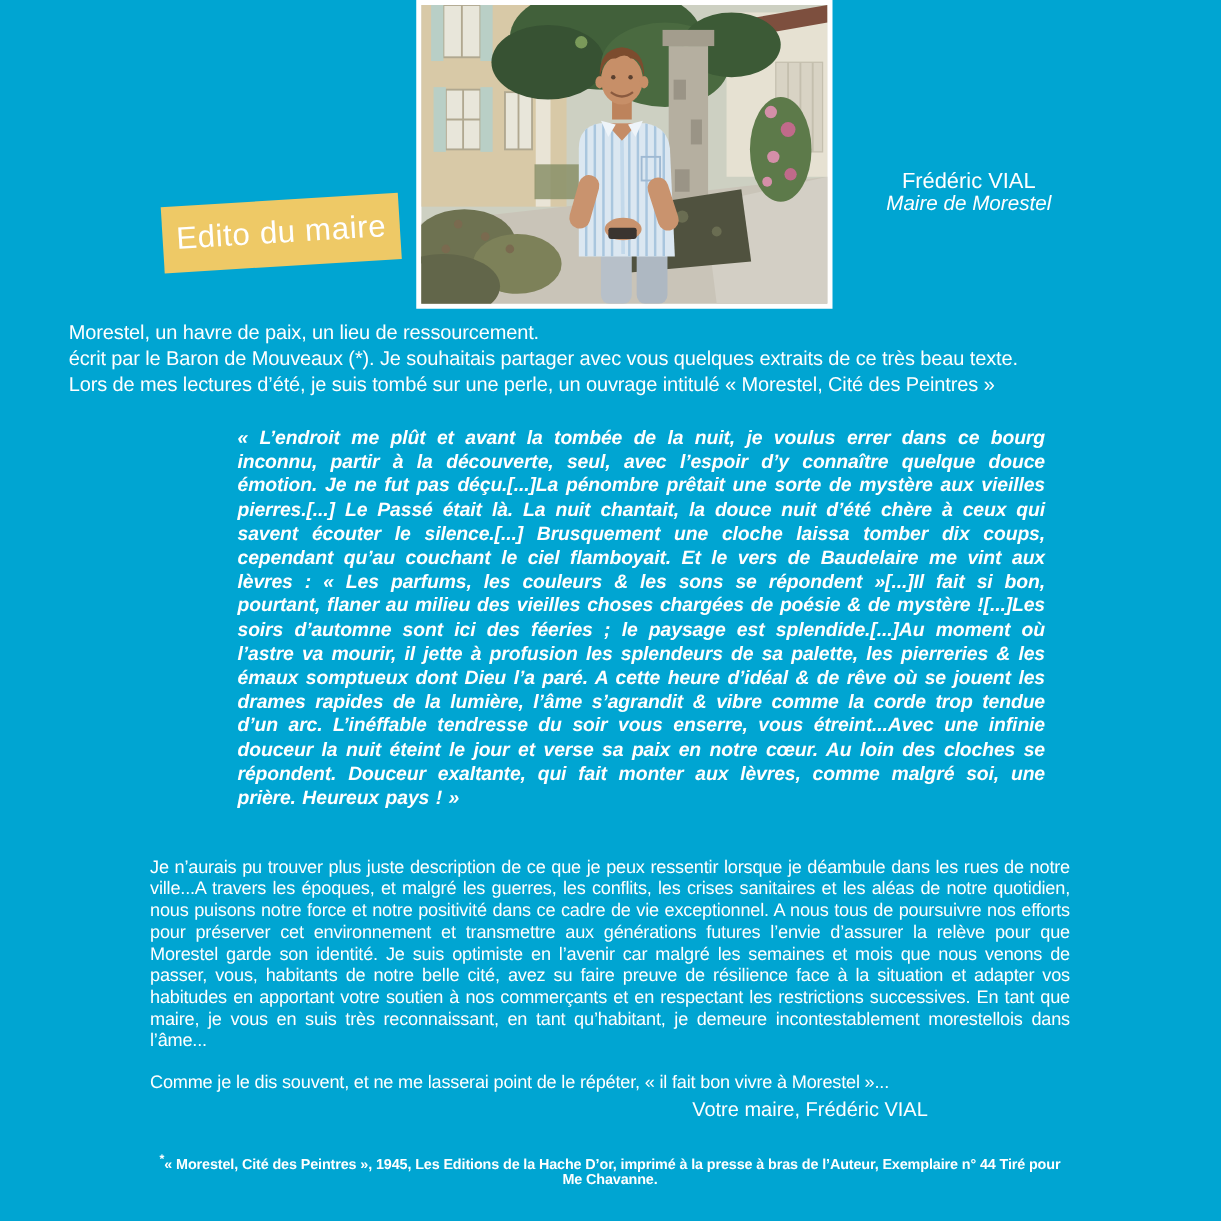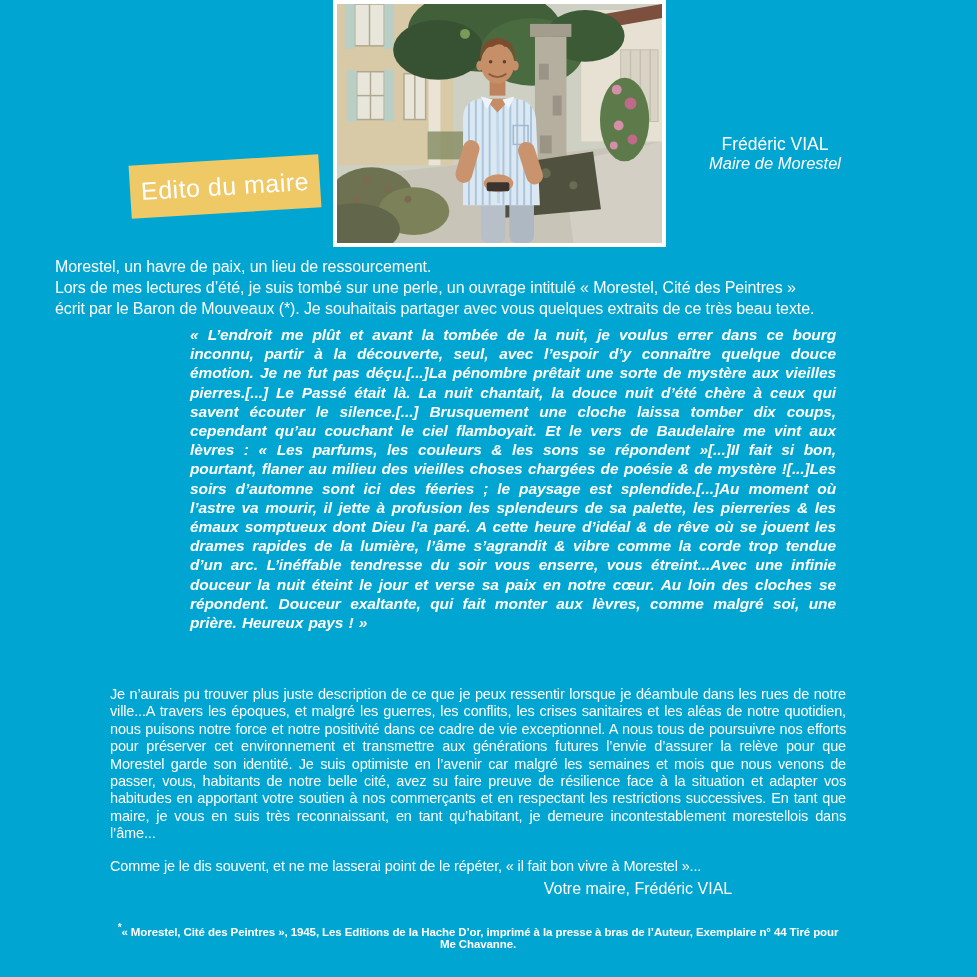--- a/index.html
+++ b/index.html
@@ -45,30 +45,30 @@
   .author-name{font-size:17.5px;line-height:19px;}
   .author-title{font-size:16.5px;font-style:italic;line-height:19px;}
   
   .intro{
     position:absolute;left:55px;top:256px;width:867px;
     font-size:16px;line-height:21px;
     letter-spacing:-0.1px;
   }
   
   .quote{
-    position:absolute;left:190px;top:325px;width:646px;
+    position:absolute;left:190px;top:341px;width:646px;
     font-style:italic;font-weight:bold;
     font-size:15.5px;line-height:19.2px;
     text-align:justify;
     letter-spacing:-0.1px;
     word-spacing:1px;
   }
   
   .lower{
-    position:absolute;left:110px;top:686px;width:736px;
+    position:absolute;left:120px;top:686px;width:736px;
   }
   .body-text{
     font-size:14.5px;line-height:17.4px;
     text-align:justify;
     letter-spacing:-0.15px;
     margin:0;
   }
   .closing{
     margin-top:15px;
     text-align:left;
@@ -210,22 +210,22 @@
     <span>Edito du maire</span>
   </div>
 
   <div class="author">
     <div class="author-name">Frédéric VIAL</div>
     <div class="author-title">Maire de Morestel</div>
   </div>
 
   <div class="intro">
     <div>Morestel, un havre de paix, un lieu de ressourcement.</div>
+    <div>écrit par le Baron de Mouveaux (*). Je souhaitais partager avec vous quelques extraits de ce très beau texte.</div>
     <div>Lors de mes lectures d’été, je suis tombé sur une perle, un ouvrage intitulé « Morestel, Cité des Peintres »</div>
-    <div>écrit par le Baron de Mouveaux (*). Je souhaitais partager avec vous quelques extraits de ce très beau texte.</div>
   </div>
 
   <div class="quote">« L’endroit me plût et avant la tombée de la nuit, je voulus errer dans ce bourg inconnu, partir à la découverte, seul, avec l’espoir d’y connaître quelque douce émotion. Je ne fut pas déçu.[...]La pénombre prêtait une sorte de mystère aux vieilles pierres.[...] Le Passé était là. La nuit chantait, la douce nuit d’été chère à ceux qui savent écouter le silence.[...] Brusquement une cloche laissa tomber dix coups, cependant qu’au couchant le ciel flamboyait. Et le vers de Baudelaire me vint aux lèvres : « Les parfums, les couleurs &amp; les sons se répondent »[...]Il fait si bon, pourtant, flaner au milieu des vieilles choses chargées de poésie &amp; de mystère ![...]Les soirs d’automne sont ici des féeries ; le paysage est splendide.[...]Au moment où l’astre va mourir, il jette à profusion les splendeurs de sa palette, les pierreries &amp; les émaux somptueux dont Dieu l’a paré. A cette heure d’idéal &amp; de rêve où se jouent les drames rapides de la lumière, l’âme s’agrandit &amp; vibre comme la corde trop tendue d’un arc. L’inéffable tendresse du soir vous enserre, vous étreint...Avec une infinie douceur la nuit éteint le jour et verse sa paix en notre cœur. Au loin des cloches se répondent. Douceur exaltante, qui fait monter aux lèvres, comme malgré soi, une prière. Heureux pays ! »</div>
 
   <div class="lower">
     <p class="body-text">Je n’aurais pu trouver plus juste description de ce que je peux ressentir lorsque je déambule dans les rues de notre ville...A travers les époques, et malgré les guerres, les conflits, les crises sanitaires et les aléas de notre quotidien, nous puisons notre force et notre positivité dans ce cadre de vie exceptionnel. A nous tous de poursuivre nos efforts pour préserver cet environnement et transmettre aux générations futures l’envie d’assurer la relève pour que Morestel garde son identité. Je suis optimiste en l’avenir car malgré les semaines et mois que nous venons de passer, vous, habitants de notre belle cité, avez su faire preuve de résilience face à la situation et adapter vos habitudes en apportant votre soutien à nos commerçants et en respectant les restrictions successives. En tant que maire, je vous en suis très reconnaissant, en tant qu’habitant, je demeure incontestablement morestellois dans l’âme...</p>
     <p class="body-text closing">Comme je le dis souvent, et ne me lasserai point de le répéter, « il fait bon vivre à Morestel »...</p>
     <div class="signature">Votre maire, Frédéric VIAL</div>
     <div class="footnote"><sup>*</sup><span>« Morestel, Cité des Peintres », 1945, Les Editions de la Hache D’or, imprimé à la presse à bras de l’Auteur, Exemplaire n° 44 Tiré pour Me Chavanne.</span></div>
   </div>

